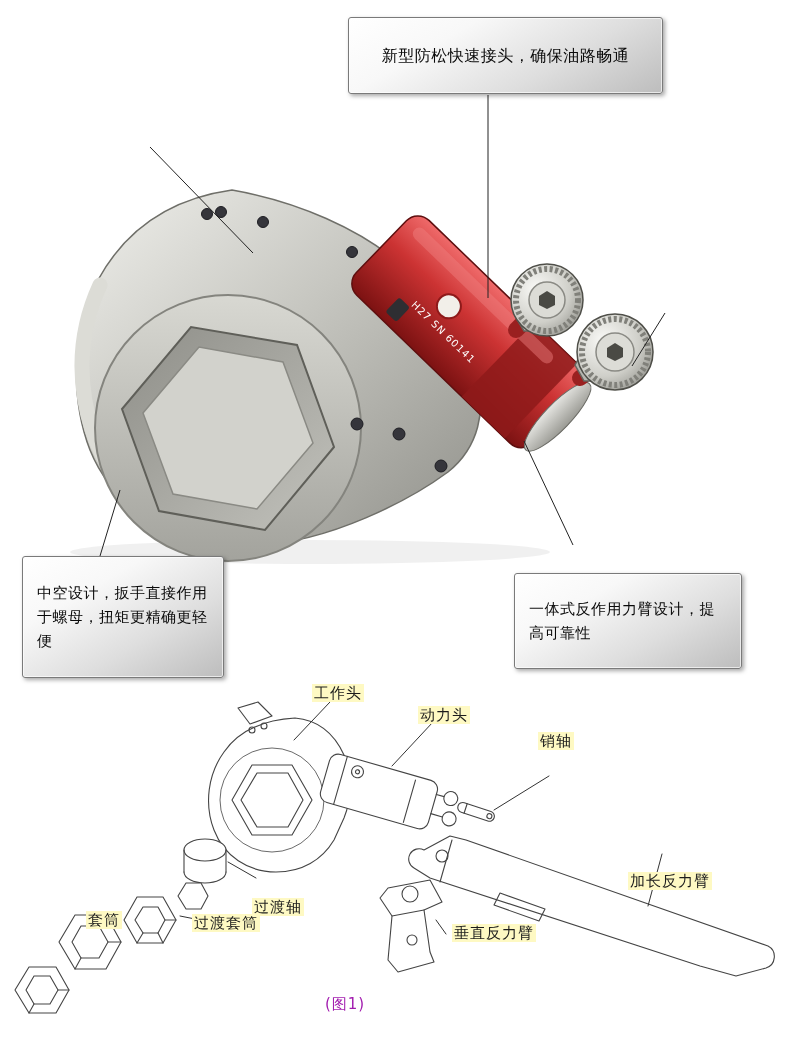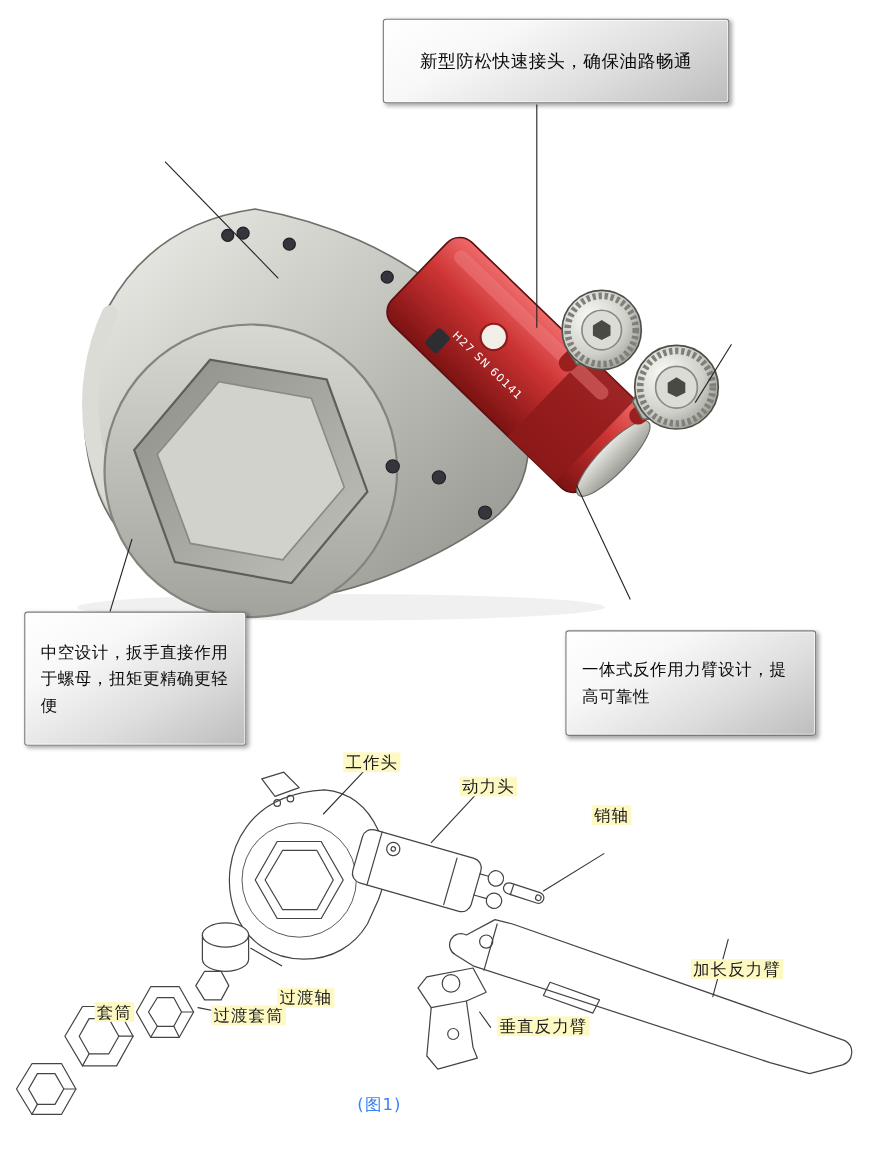--- a/index.html
+++ b/index.html
@@ -16,21 +16,21 @@
     padding:11px 14px;font-size:15px;line-height:1.6;letter-spacing:.5px;color:#0a0a0a;
     display:flex;align-items:center;
   }
   .callout.center{justify-content:center;text-align:center;font-size:16px;}
   .part-label{
     position:absolute;z-index:3;font-size:15px;letter-spacing:1px;color:#1c1c1c;
     white-space:nowrap;background:#fef9c3;padding:0 2px;line-height:1.2;
   }
   .caption{
     position:absolute;z-index:3;left:300px;top:995px;width:90px;text-align:center;
-    font-size:15px;letter-spacing:1px;color:#3b82f6;
+    font-size:15px;letter-spacing:1px;color:#a21caf;
   }
 </style>
 </head>
 <body>
 
 <div class="page">
 
   <svg class="art" width="790" height="1045" viewBox="0 0 790 1045">
     <defs>
       <linearGradient id="steelG" x1="0" y1="0" x2="1" y2="1">

